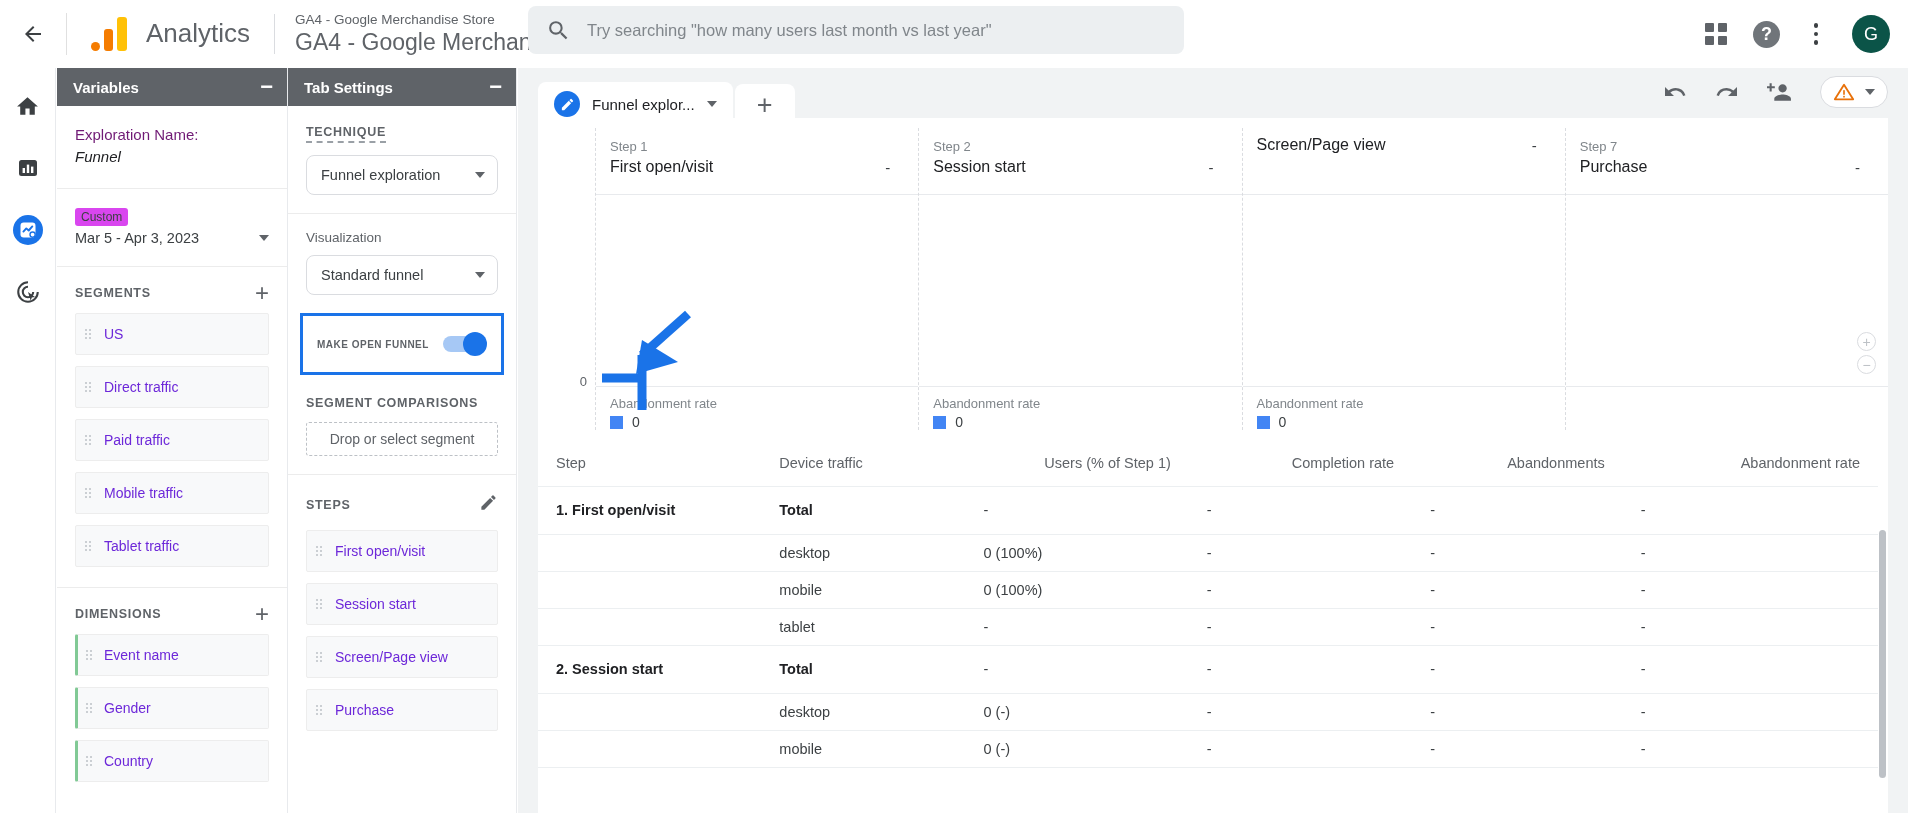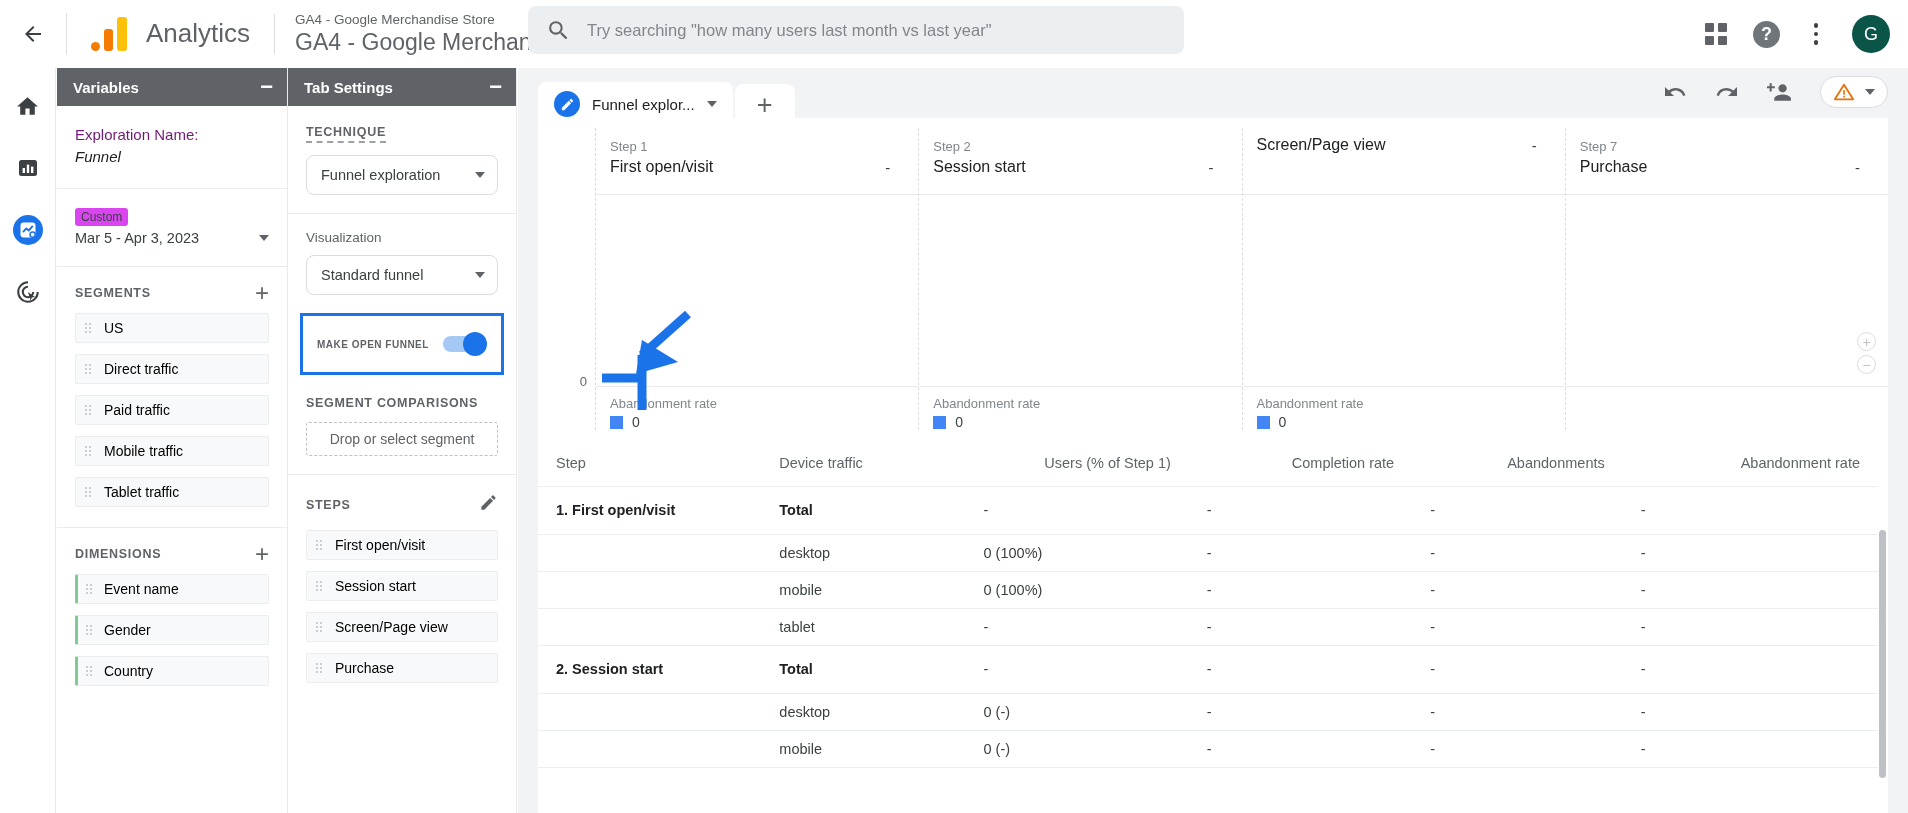--- a/index.html
+++ b/index.html
@@ -89,22 +89,22 @@
   .date-text { font-size: 14.5px; color: #3c4043; }
   .caret { width: 0; height: 0; border-left: 5px solid transparent;
     border-right: 5px solid transparent; border-top: 6px solid #5f6368; }
   .sec-title-row { display: flex; align-items: center; justify-content: space-between;
     margin-bottom: 12px; }
   .sec-title { font-size: 12.5px; letter-spacing: .7px; color: #5f6368; font-weight: bold; }
   .plus-btn { font-size: 24px; color: #5f6368; cursor: pointer; line-height: 16px;
     font-weight: 300; }
   .pill {
     position: relative; background: #f8f9fa; border: 1px solid #ededed;
-    height: 30px; border-radius: 2px; display: flex; align-items: center;
-    padding-left: 28px; margin-bottom: 11px; font-size: 14px; color: #000000;
+    height: 42px; border-radius: 2px; display: flex; align-items: center;
+    padding-left: 28px; margin-bottom: 11px; font-size: 14px; color: #6d28d9;
     cursor: grab;
   }
   .pill.dim { border-left: 3px solid #81c995; padding-left: 26px; }
   .drag-dots {
     position: absolute; left: 9px; top: 50%; transform: translateY(-50%);
     display: grid; grid-template-columns: 2px 2px; grid-template-rows: 2px 2px 2px;
     gap: 2px;
   }
   .pill.dim .drag-dots { left: 8px; }
   .drag-dots i { display: block; width: 2px; height: 2px; background: #bdc1c6; border-radius: 50%; }

